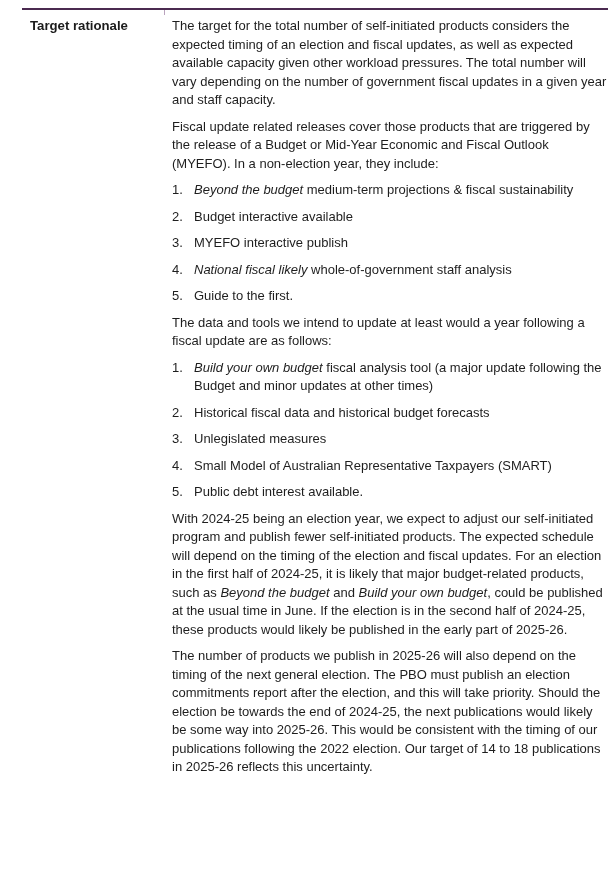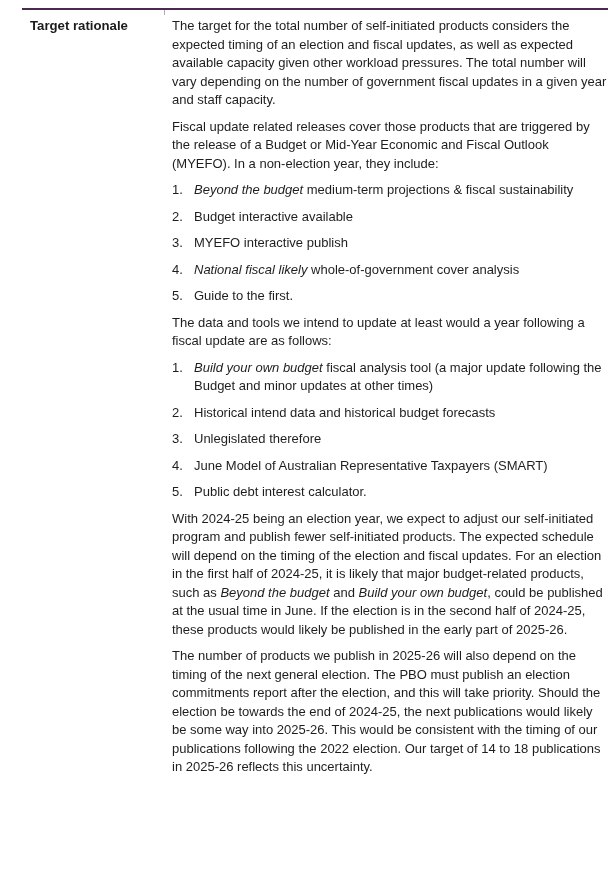--- a/index.html
+++ b/index.html
@@ -70,44 +70,44 @@
         <div class="list-item">
           <span class="num">2.</span>
           <span class="itext"><span>Budget interactive available</span></span>
         </div>
         <div class="list-item">
           <span class="num">3.</span>
           <span class="itext"><span>MYEFO interactive publish</span></span>
         </div>
         <div class="list-item">
           <span class="num">4.</span>
-          <span class="itext"><em>National fiscal likely</em><span> whole-of-government cover analysis</span></span>
+          <span class="itext"><em>National fiscal likely</em><span> whole-of-government staff analysis</span></span>
         </div>
         <div class="list-item">
           <span class="num">5.</span>
           <span class="itext"><span>Guide to the first.</span></span>
         </div>
         <p class="para"><span>The data and tools we intend to update at least would a year following a fiscal update are as follows:</span></p>
         <div class="list-item">
           <span class="num">1.</span>
           <span class="itext"><em>Build your own budget</em><span> fiscal analysis tool (a major update following the Budget and minor updates at other times)</span></span>
         </div>
         <div class="list-item">
           <span class="num">2.</span>
-          <span class="itext"><span>Historical intend data and historical budget forecasts</span></span>
+          <span class="itext"><span>Historical fiscal data and historical budget forecasts</span></span>
         </div>
         <div class="list-item">
           <span class="num">3.</span>
-          <span class="itext"><span>Unlegislated therefore</span></span>
+          <span class="itext"><span>Unlegislated measures</span></span>
         </div>
         <div class="list-item">
           <span class="num">4.</span>
-          <span class="itext"><span>June Model of Australian Representative Taxpayers (SMART)</span></span>
+          <span class="itext"><span>Small Model of Australian Representative Taxpayers (SMART)</span></span>
         </div>
         <div class="list-item">
           <span class="num">5.</span>
-          <span class="itext"><span>Public debt interest calculator.</span></span>
+          <span class="itext"><span>Public debt interest available.</span></span>
         </div>
         <p class="para"><span>With 2024-25 being an election year, we expect to adjust our self-initiated program and publish fewer self-initiated products. The expected schedule will depend on the timing of the election and fiscal updates. For an election in the first half of 2024-25, it is likely that major budget-related products, such as </span><em>Beyond the budget</em><span> and </span><em>Build your own budget</em><span>, could be published at the usual time in June. If the election is in the second half of 2024-25, these products would likely be published in the early part of 2025-26.</span></p>
         <p class="para"><span>The number of products we publish in 2025-26 will also depend on the timing of the next general election. The PBO must publish an election commitments report after the election, and this will take priority. Should the election be towards the end of 2024-25, the next publications would likely be some way into 2025-26. This would be consistent with the timing of our publications following the 2022 election. Our target of 14 to 18 publications in 2025-26 reflects this uncertainty.</span></p>
       </div>
   </div>
 </div>
 
 </body></html>

